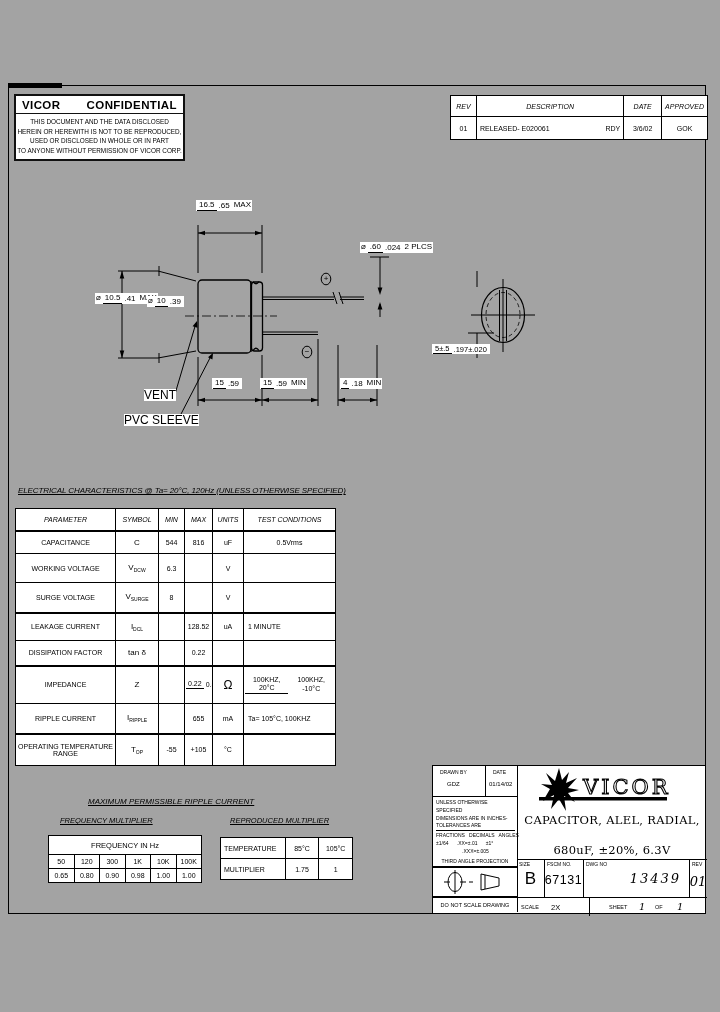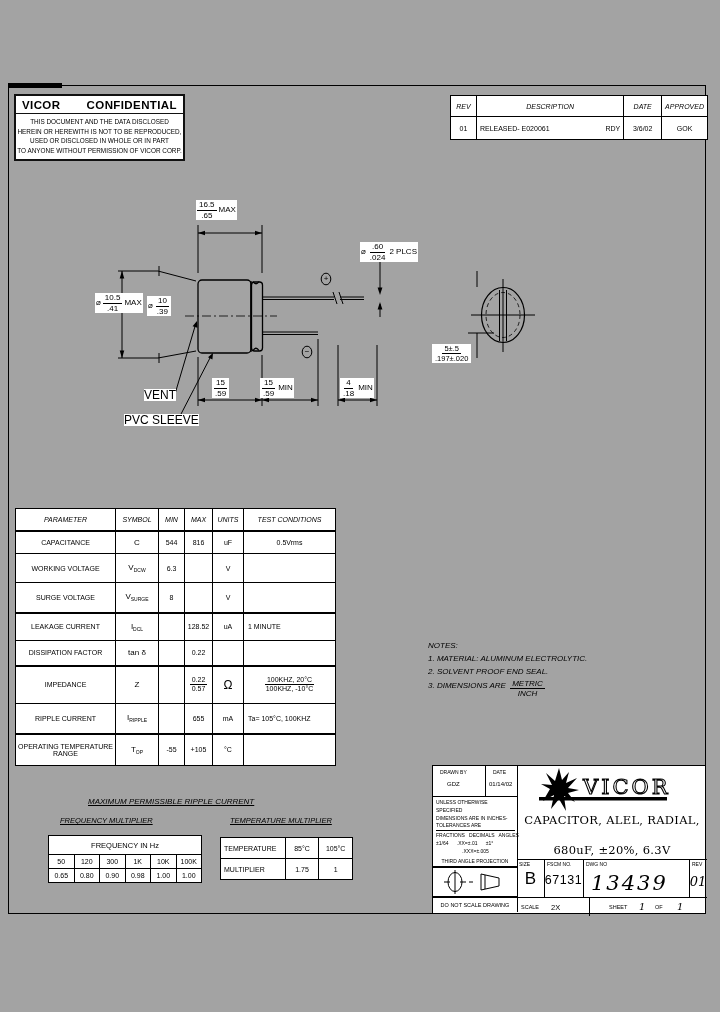--- a/index.html
+++ b/index.html
@@ -20,21 +20,21 @@
 table{border-collapse:collapse;background:#fff}
 
 .rev{left:450px;top:95px;width:258px}
 .rev th,.rev td{border:1px solid #000;font-size:7px;padding:0 3px}
 .rev th{font-style:italic;font-weight:normal;height:21px}
 .rev td{height:23px}
 .desc-cell .in{display:flex;justify-content:space-between;align-items:center}
 
 .dim{position:absolute;display:flex;align-items:center;gap:2px;font-size:8px;
   line-height:1;background:#fff;padding:0 1px;white-space:nowrap}
-.fr{display:inline-flex;flex-direction:column;align-items:center;line-height:1.2}
+.fr{display:inline-flex;flex-direction:row;align-items:center;line-height:1.2}
 .fr .t{border-bottom:1px solid #000;padding:0 2px}
 .fr .b{padding:0 2px}
 .dlabel{position:absolute;font-size:12px;background:#fff;line-height:1;white-space:nowrap}
 .pol{position:absolute;font-size:8px;line-height:1;width:10px;text-align:center}
 
 .etitle{left:18px;top:486px;font-size:8px;font-style:italic;text-decoration:underline;letter-spacing:-.1px;white-space:nowrap}
 .elec{left:15px;top:508px;width:320px;table-layout:fixed}
 .elec th,.elec td{border:1px solid #000;font-size:7px;text-align:center;padding:0 1px;overflow:hidden}
 .elec th{font-style:italic;font-weight:normal;border-bottom-width:2px}
 .elec tr.th2 td{border-top-width:2px}
@@ -264,20 +264,21 @@
     <span class="fr">
         <span class="t">5±.5</span>
         <span class="b">.197±.020</span>
       </span>
   </div>
   <div class="dlabel" style="left:144px;top:389px">VENT</div>
   <div class="dlabel" style="left:124px;top:414px">PVC SLEEVE</div>
   <div class="pol" style="left:321px;top:275px">+</div>
   <div class="pol" style="left:302px;top:348px">−</div>
 
+  <div class="abs etitle">ELECTRICAL CHARACTERISTICS @ Ta= 20°C, 120Hz (UNLESS OTHERWISE SPECIFIED)</div>
   <table class="abs elec">
     <colgroup>
         <col style="width:100px">
         <col style="width:43px">
         <col style="width:26px">
         <col style="width:28px">
         <col style="width:31px">
         <col style="width:92px">
       </colgroup>
     <tbody>
@@ -359,36 +360,24 @@
       <td>OPERATING TEMPERATURE RANGE</td>
       <td><span class="sym">T</span><sub>OP</sub></td>
       <td>-55</td>
       <td>+105</td>
       <td>°C</td>
       <td></td>
     </tr>
   </tbody>
     </table>
 
-  <div class="abs notes">
-    <div>NOTES:</div>
-    <div>1. MATERIAL: ALUMINUM ELECTROLYTIC.</div>
-    <div>2. SOLVENT PROOF END SEAL.</div>
-    <div>
-      <span>3. DIMENSIONS ARE</span>
-      <span class="fr">
-          <span class="t">METRIC</span>
-          <span class="b">INCH</span>
-        </span>
-    </div>
-  </div>
 
   <div class="abs rtitle">MAXIMUM PERMISSIBLE RIPPLE CURRENT</div>
   <div class="abs ftitle">FREQUENCY MULTIPLIER</div>
-  <div class="abs ttitle">TEMPERATURE MULTIPLIER</div>
+  <div class="abs ttitle">REPRODUCED MULTIPLIER</div>
 
   <table class="abs freq">
     <tbody>
         <tr>
       <th colspan="6">FREQUENCY IN Hz</th>
     </tr>
     <tr>
       <td>50</td>
       <td>120</td>
       <td>300</td>
@@ -472,21 +461,21 @@
       <div class="ln" style="left:27px;top:0;width:1px;height:37px"></div>
       <div class="ln" style="left:66px;top:0;width:1px;height:37px"></div>
       <div class="ln" style="left:172px;top:0;width:1px;height:37px"></div>
       <div class="ln" style="left:0;top:37px;width:190px;height:1px"></div>
       <div class="ln" style="left:72px;top:38px;width:1px;height:18px"></div>
       <div class="abs t5" style="left:2px;top:2px">SIZE</div>
       <div class="abs" style="left:0;top:9px;width:27px;text-align:center;font-size:17px">B</div>
       <div class="abs t5" style="left:30px;top:2px">FSCM NO.</div>
       <div class="abs" style="left:27px;top:13px;width:39px;text-align:center;font-size:12.5px;letter-spacing:.5px">67131</div>
       <div class="abs t5" style="left:69px;top:2px">DWG NO</div>
-      <div class="abs serif-it" style="left:74px;top:11px;width:106px;text-align:left;font-size:21px;letter-spacing:2px">13439</div>
+      <div class="abs serif-it" style="left:58px;top:11px;width:106px;text-align:right;font-size:13px;letter-spacing:2px">13439</div>
       <div class="abs t5" style="left:175px;top:2px">REV</div>
       <div class="abs serif-it" style="left:172px;top:14px;width:18px;text-align:center;font-size:13px">01</div>
       <div class="abs t55" style="left:4px;top:45px">SCALE</div>
       <div class="abs" style="left:34px;top:43px;font-size:7.5px">2X</div>
       <div class="abs t55" style="left:92px;top:45px">SHEET</div>
       <div class="abs serif-it" style="left:122px;top:41px;font-size:10px">1</div>
       <div class="abs t55" style="left:138px;top:45px">OF</div>
       <div class="abs serif-it" style="left:160px;top:41px;font-size:10px">1</div>
     </div>
   </div>

